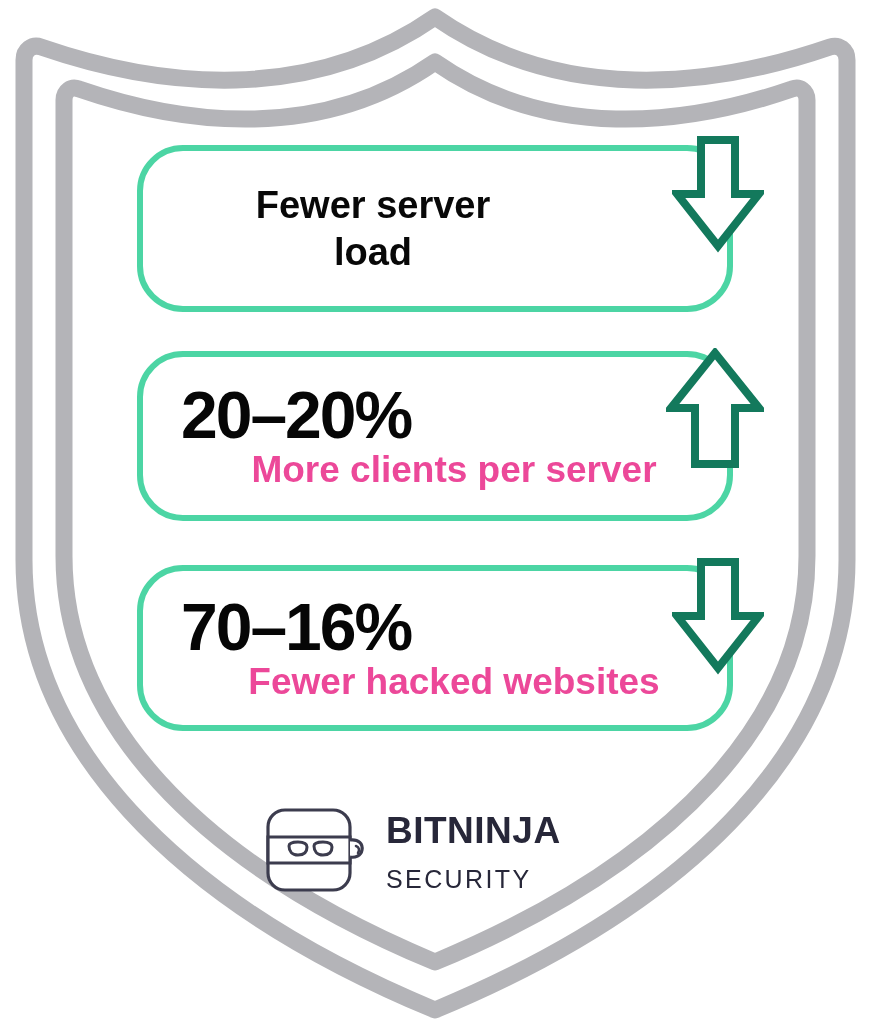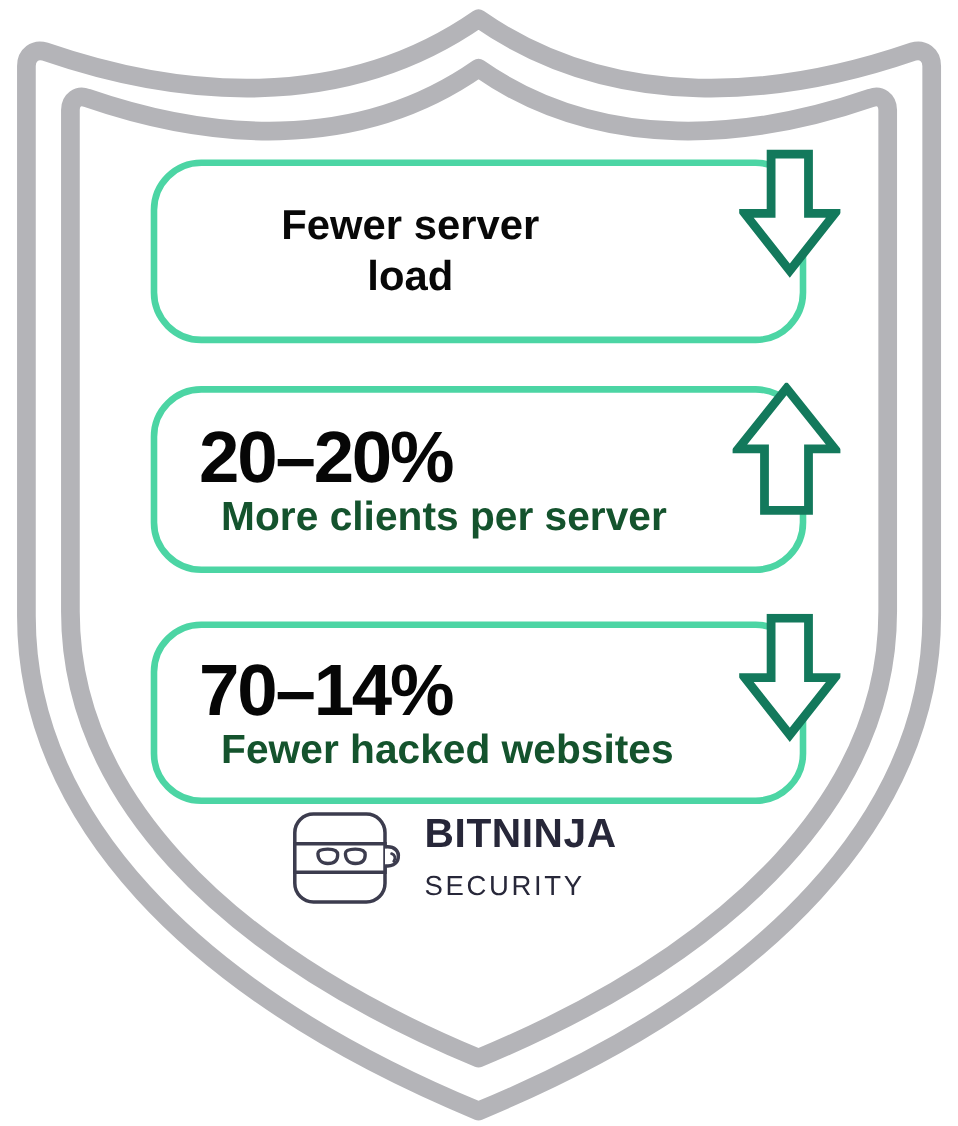--- a/index.html
+++ b/index.html
@@ -77,44 +77,45 @@
     font-weight: bold;
     color: #060606;
     letter-spacing: -2px;
     line-height: 1.02;
     text-align: left;
     margin-left: 2px;
   }
   .layout-b .stat-label {
     font-size: 37px;
     font-weight: bold;
-    color: #14532d;
+    color: #ec4899;
     line-height: 1.05;
+    text-align: center;
     margin-top: 2px;
     padding-left: 22px;
   }
 
   
   .arrow {
     position: absolute;
     z-index: 4;
   }
   #arrow-0 { left: 672px; top: 136px; }
   #arrow-1 { left: 666px; top: 348px; }
   #arrow-2 { left: 672px; top: 558px; }
 
   
   #brand {
     position: absolute;
     left: 264px;
-    top: 728px;
+    top: 790px;
     width: 330px;
     height: 104px;
     display: flex;
-    align-items: center;
+    align-items: flex-end;
     z-index: 5;
   }
   #brand-mark {
     flex: 0 0 auto;
     margin-right: 18px;
   }
   #brand-text {
     display: flex;
     flex-direction: column;
     justify-content: center;
@@ -177,21 +178,21 @@
       <div class="stat-value">20–20%</div>
       <div class="stat-label">More clients per server</div>
     </div>
   </div>
   <svg class="arrow" id="arrow-1" width="98" height="122" viewBox="0 0 98 122" aria-hidden="true">
     <path d="M 49 5 L 93 60 L 69 60 L 69 116 L 29 116 L 29 60 L 5 60 Z" fill="#ffffff" stroke="#13795c" stroke-width="8" stroke-linejoin="miter"></path>
   </svg>
 
   <div class="card" id="card-2">
     <div class="layout-b">
-      <div class="stat-value">70–14%</div>
+      <div class="stat-value">70–16%</div>
       <div class="stat-label">Fewer hacked websites</div>
     </div>
   </div>
   <svg class="arrow" id="arrow-2" width="92" height="118" viewBox="0 0 92 118" aria-hidden="true">
     <path d="M 29 4 L 63 4 L 63 58 L 87 58 L 46 110 L 5 58 L 29 58 Z" fill="#ffffff" stroke="#13795c" stroke-width="8" stroke-linejoin="miter"></path>
   </svg>
 
   <div id="brand">
     <svg id="brand-mark" width="104" height="88" viewBox="0 0 104 88" aria-hidden="true">
       <rect x="4" y="4" width="82" height="80" rx="17" ry="17" fill="#ffffff" stroke="#3c3c4e" stroke-width="3.2"></rect>

